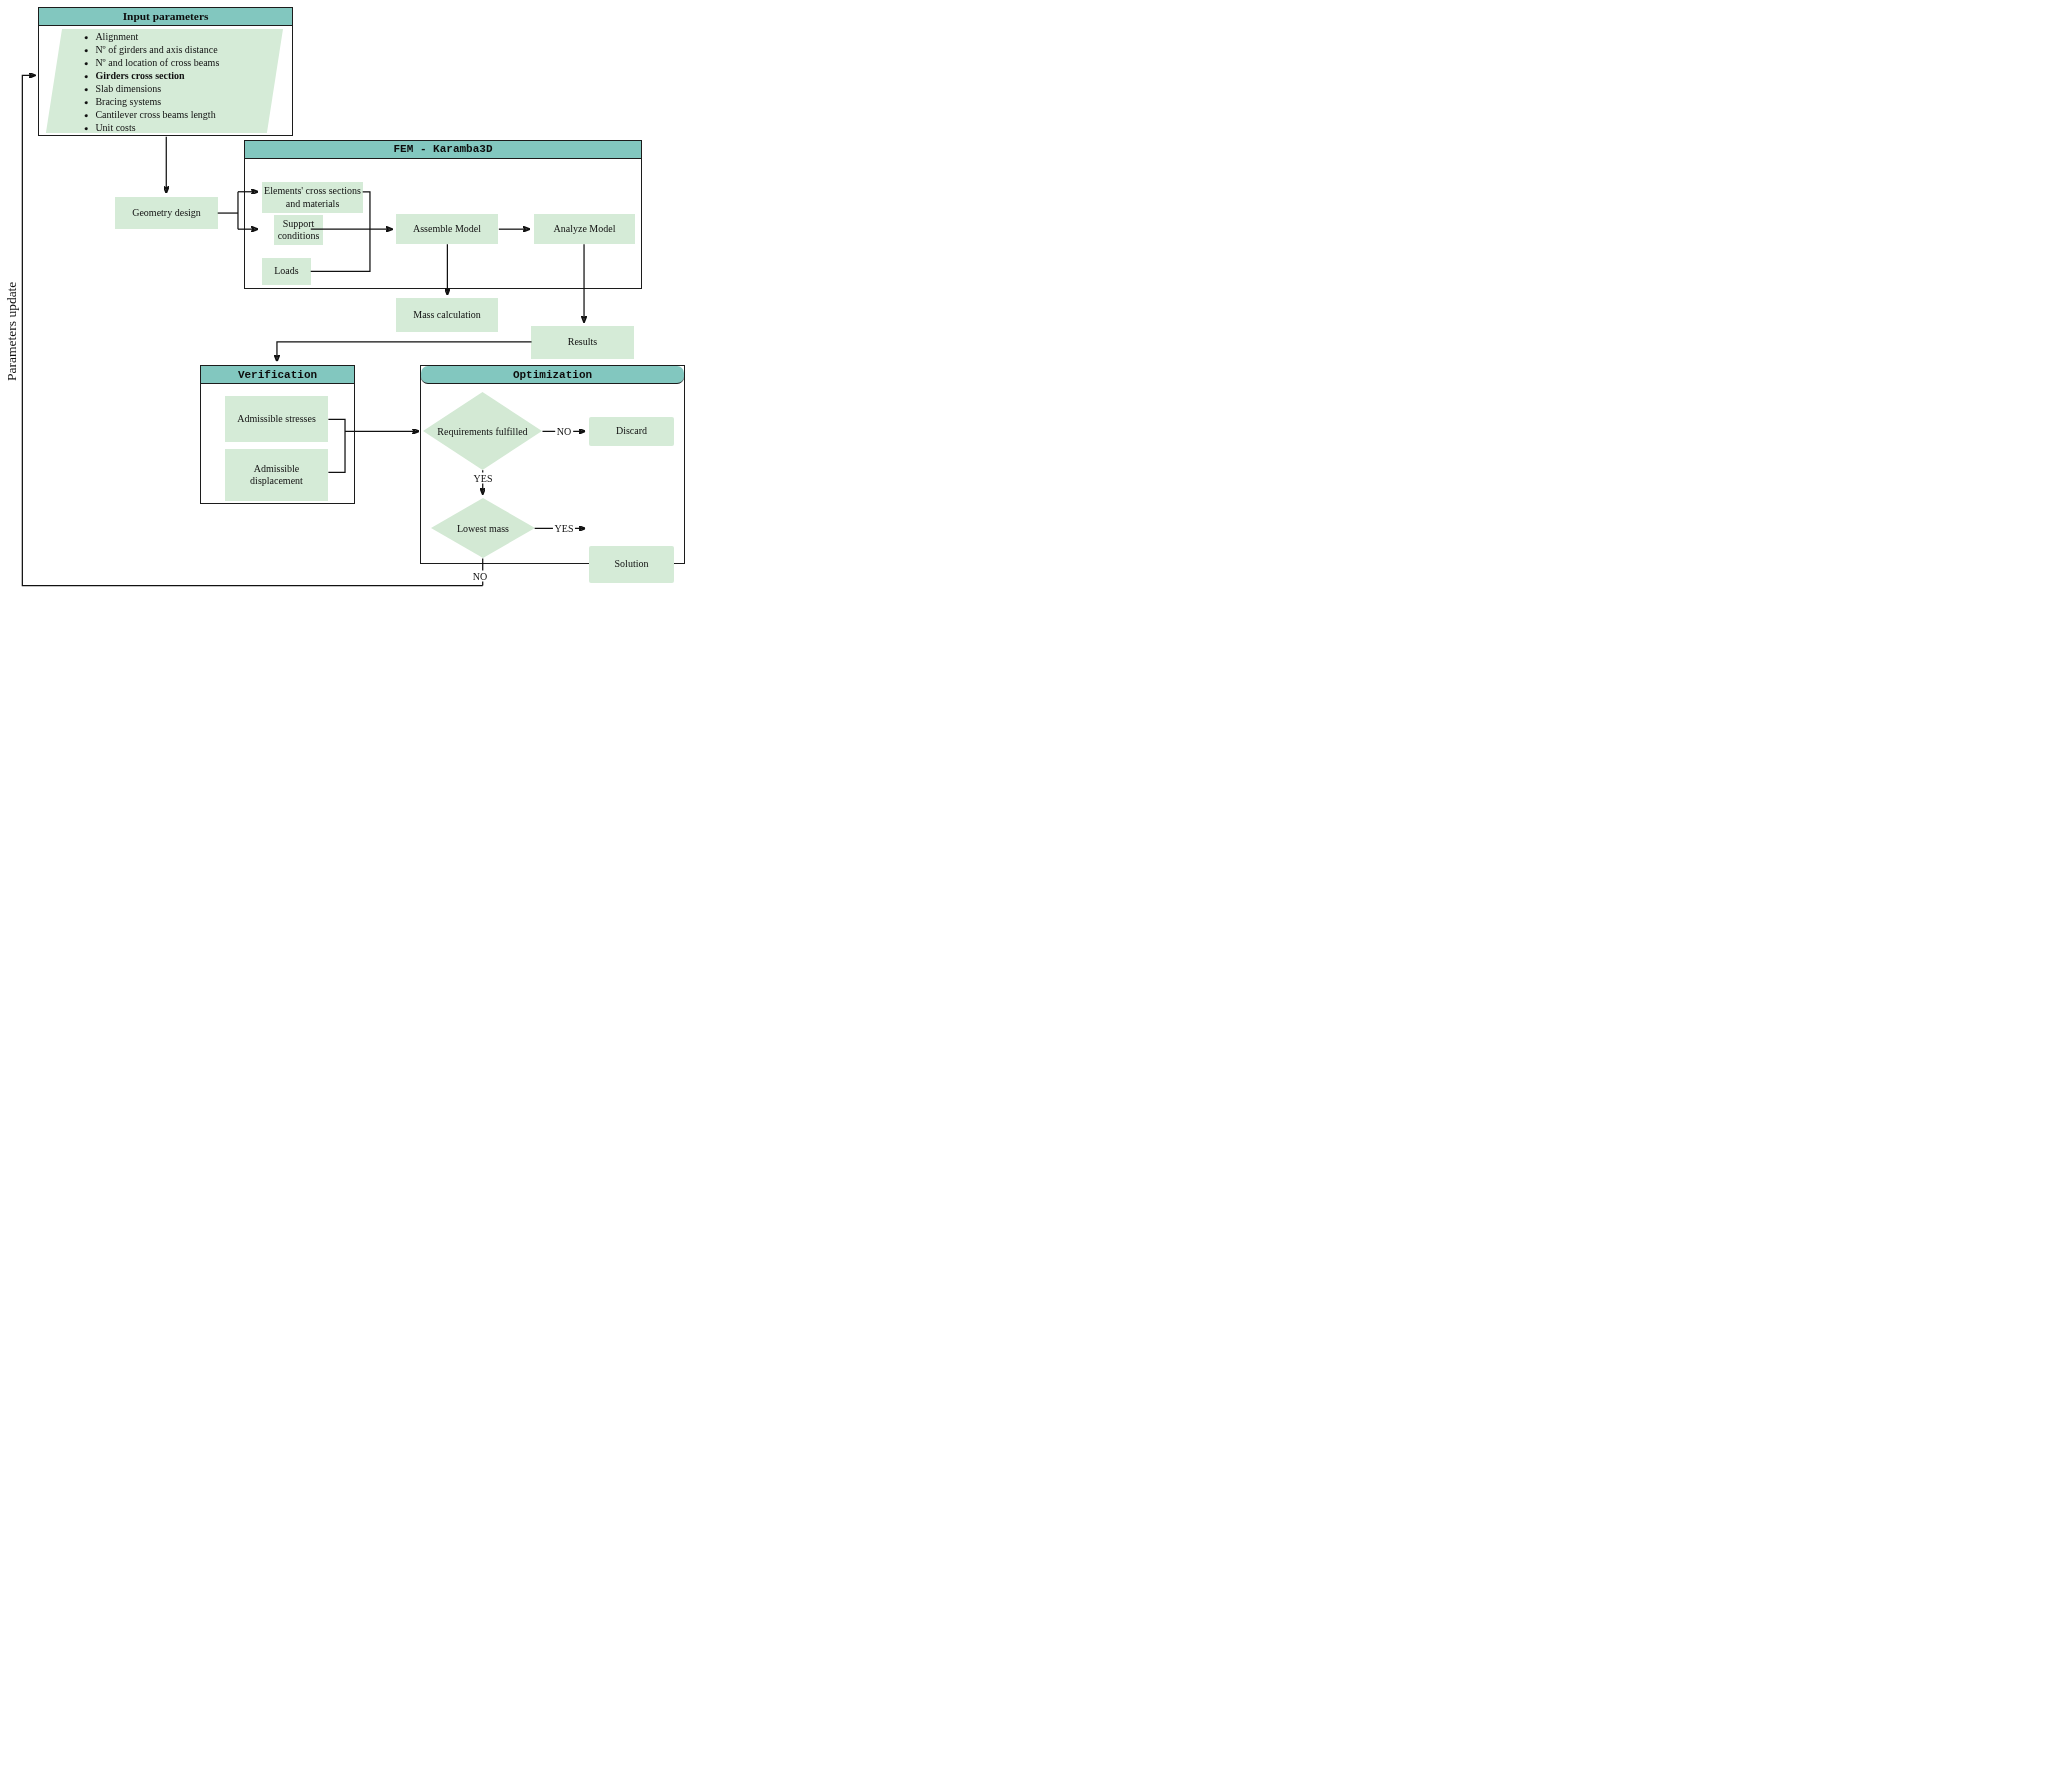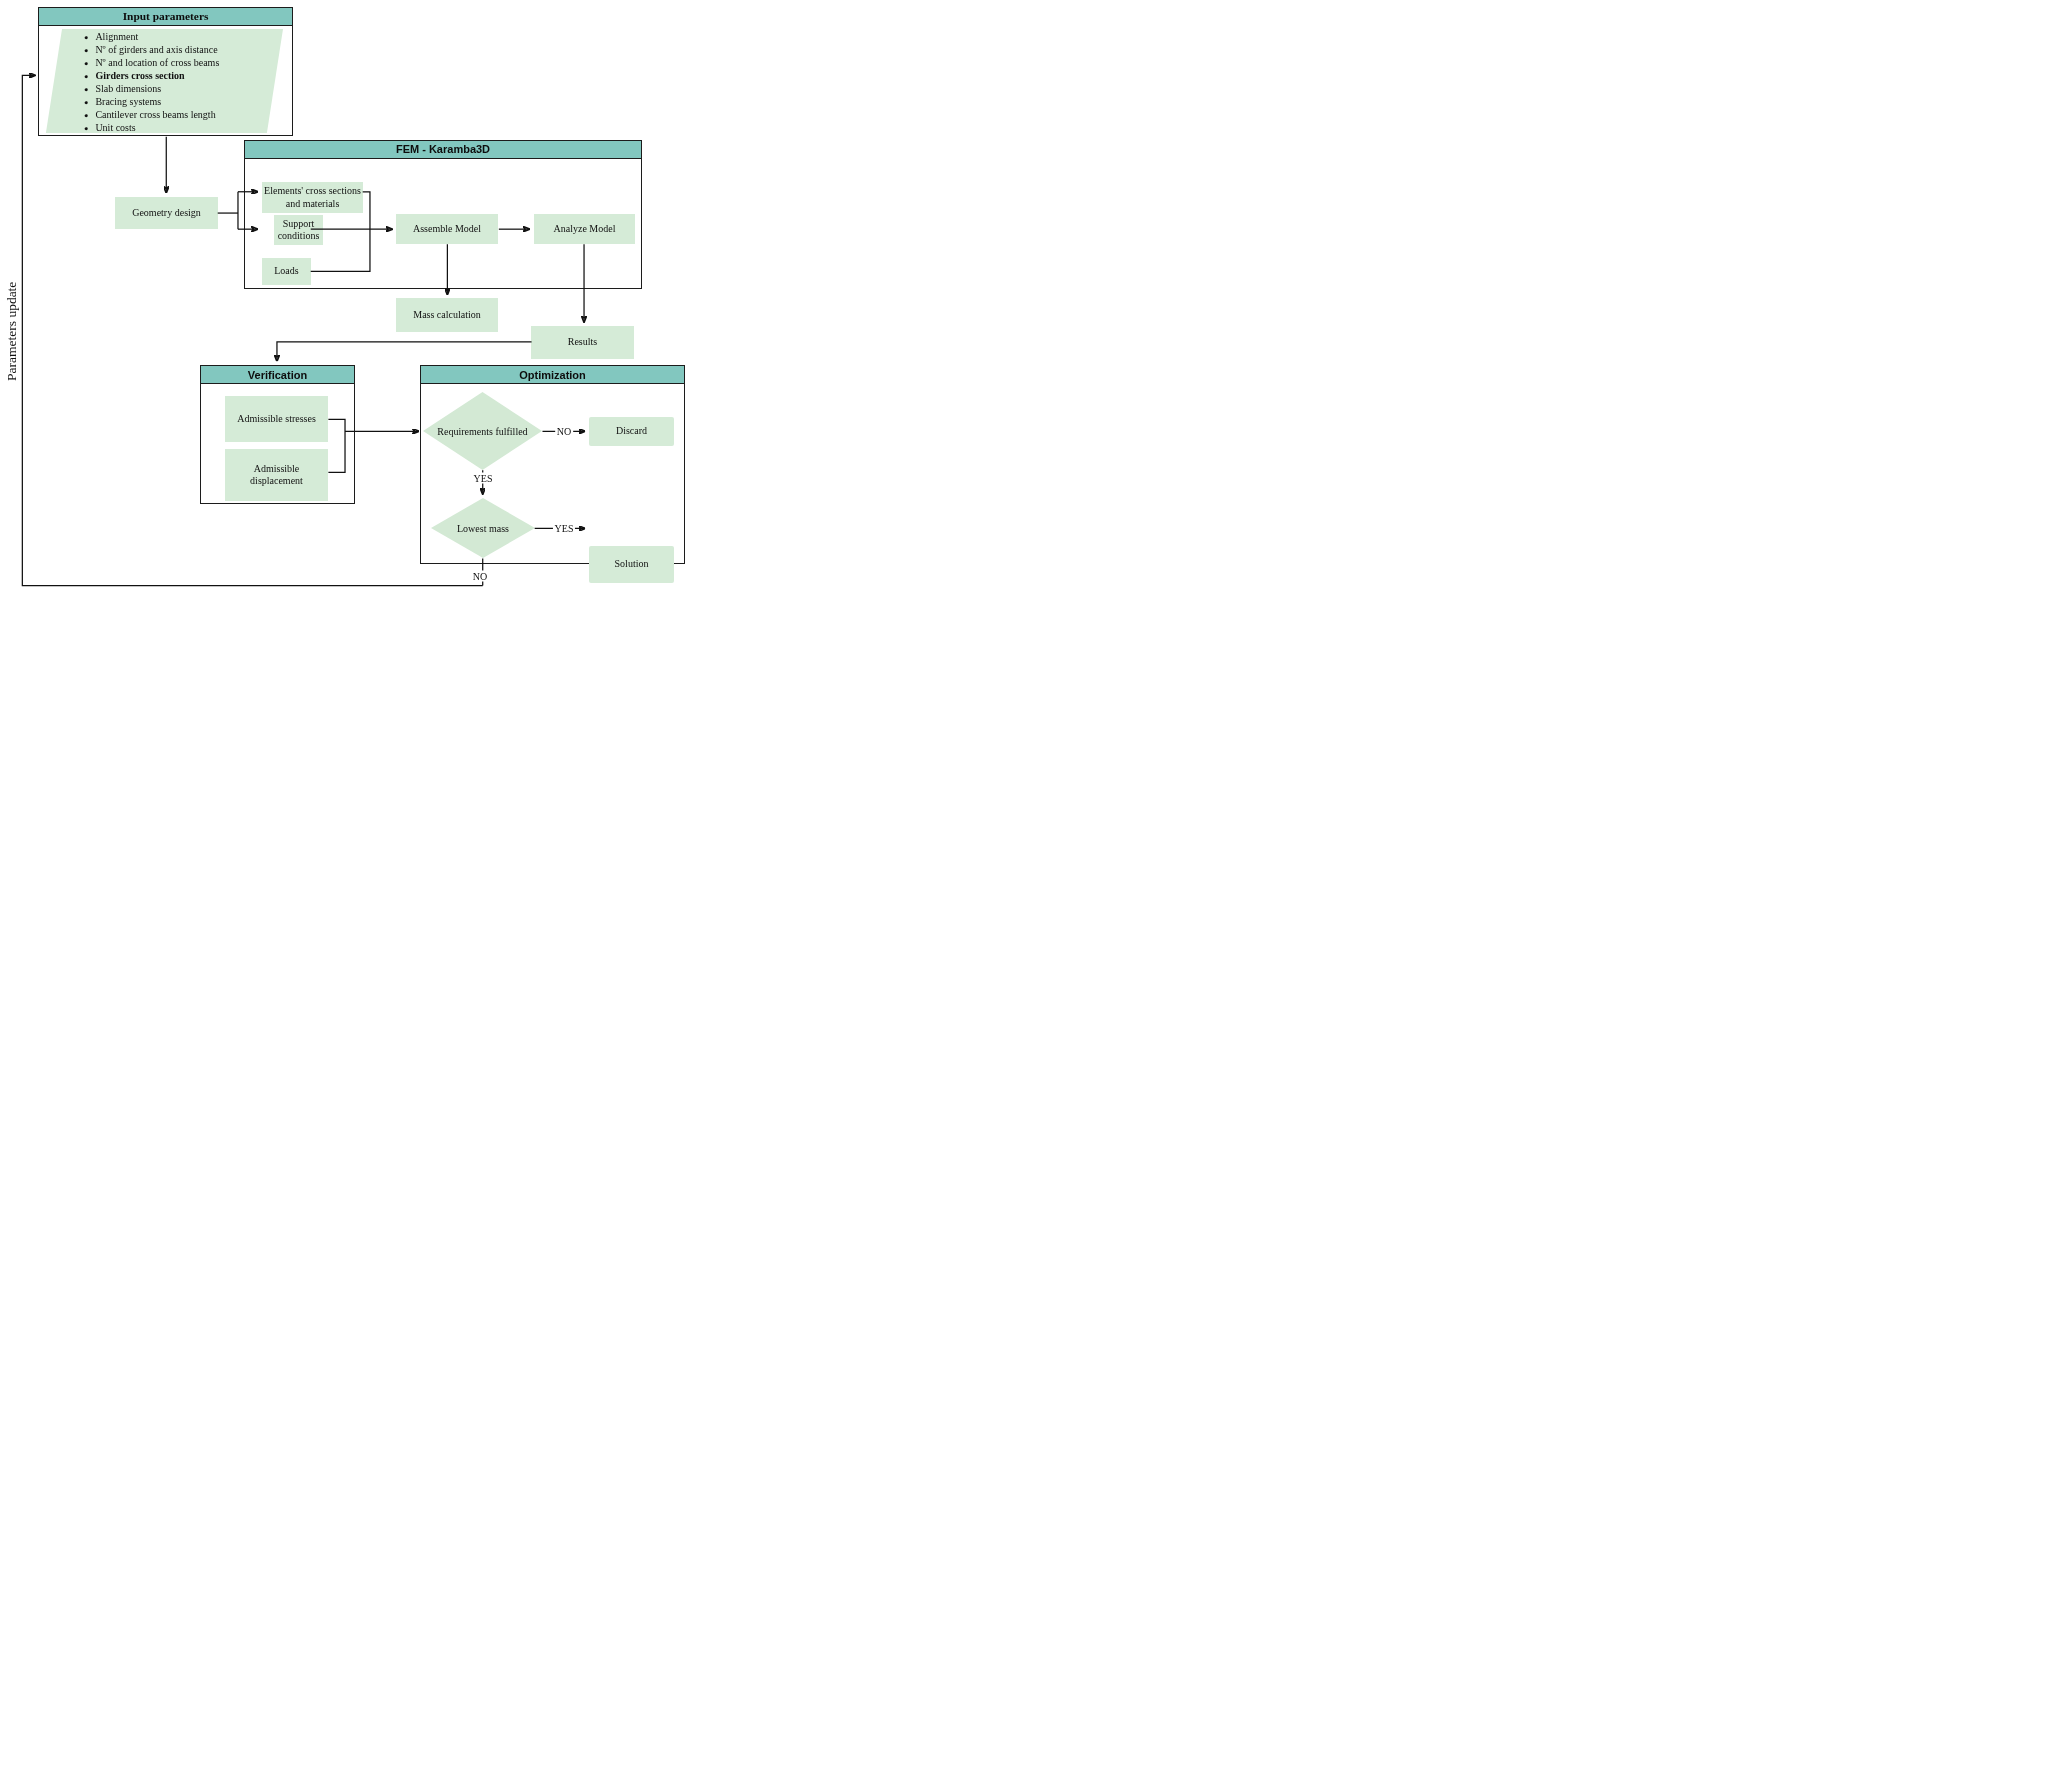--- a/index.html
+++ b/index.html
@@ -16,21 +16,21 @@
   .container{
     position:absolute;
     border:1.6px solid #1c1c1c;
     background:#ffffff;
   }
   .container-header{
     width:100%;
     background:#82c7bf;
     border-bottom:1.6px solid #1c1c1c;
     display:flex;align-items:center;justify-content:center;
-    font-family:Liberation Sans, sans-serif;
+    font-family:Liberation Mono, monospace;
     font-weight:bold;
     font-size:11px;
     color:#0d0d0d;
   }
   .serif-header{font-family:"Liberation Serif", serif;font-size:11.4px;}
   
   .gbox{
     position:absolute;
     background:#d5ebd7;
     display:flex;align-items:center;justify-content:center;
@@ -178,21 +178,21 @@
     </div>
   </div>
   <div class="gbox" style="left:225px;top:396px;width:103px;height:46px;">
     <span>Admissible stresses</span>
   </div>
   <div class="gbox" style="left:225px;top:449px;width:103px;height:52px;padding:0 12.5px;">
     <span>Admissible displacement</span>
   </div>
 
   <div class="container" style="left:420px;top:365px;width:265px;height:199px;">
-    <div class="container-header" style="height:18px;">
+    <div class="container-header" style="height:18px;border-radius:7px;">
       <span>Optimization</span>
     </div>
   </div>
   <div class="diamond" style="left:423px;top:392px;width:119px;height:78px;">
     <span>Requirements fulfilled</span>
   </div>
   <div class="diamond" style="left:431px;top:498px;width:104px;height:60px;">
     <span>Lowest mass</span>
   </div>
   <div class="gbox rounded" style="left:589px;top:417px;width:85px;height:29px;">

